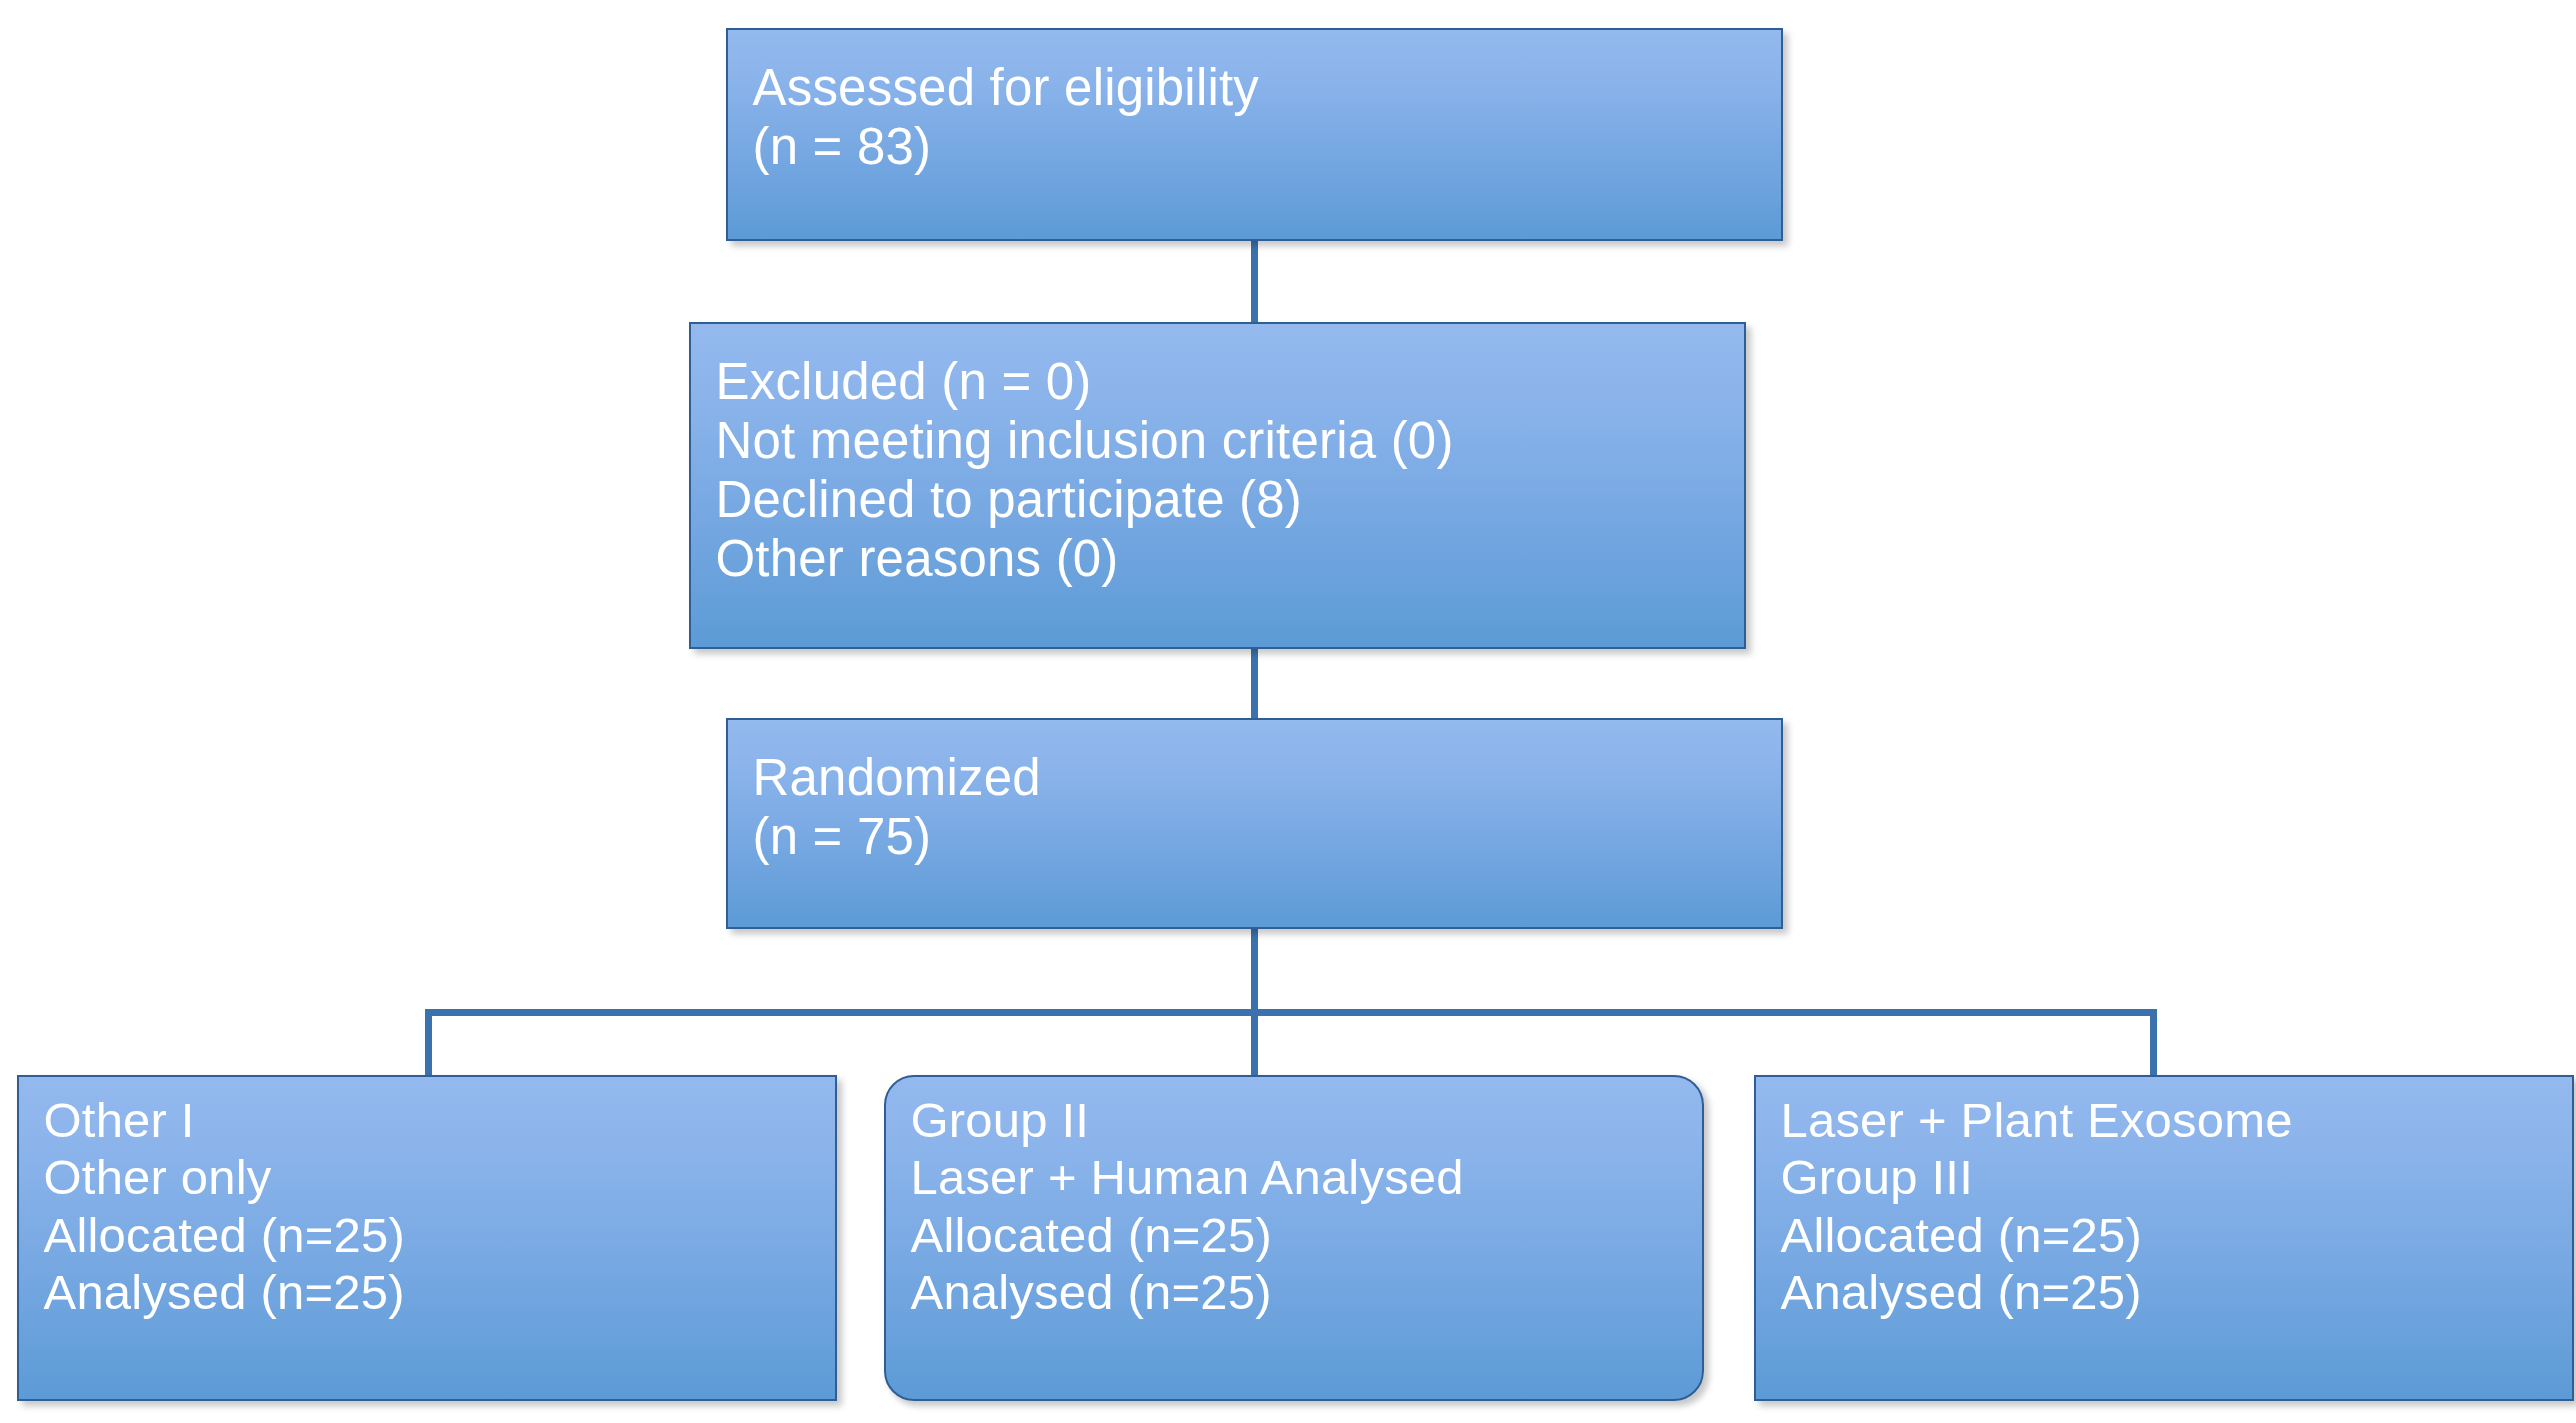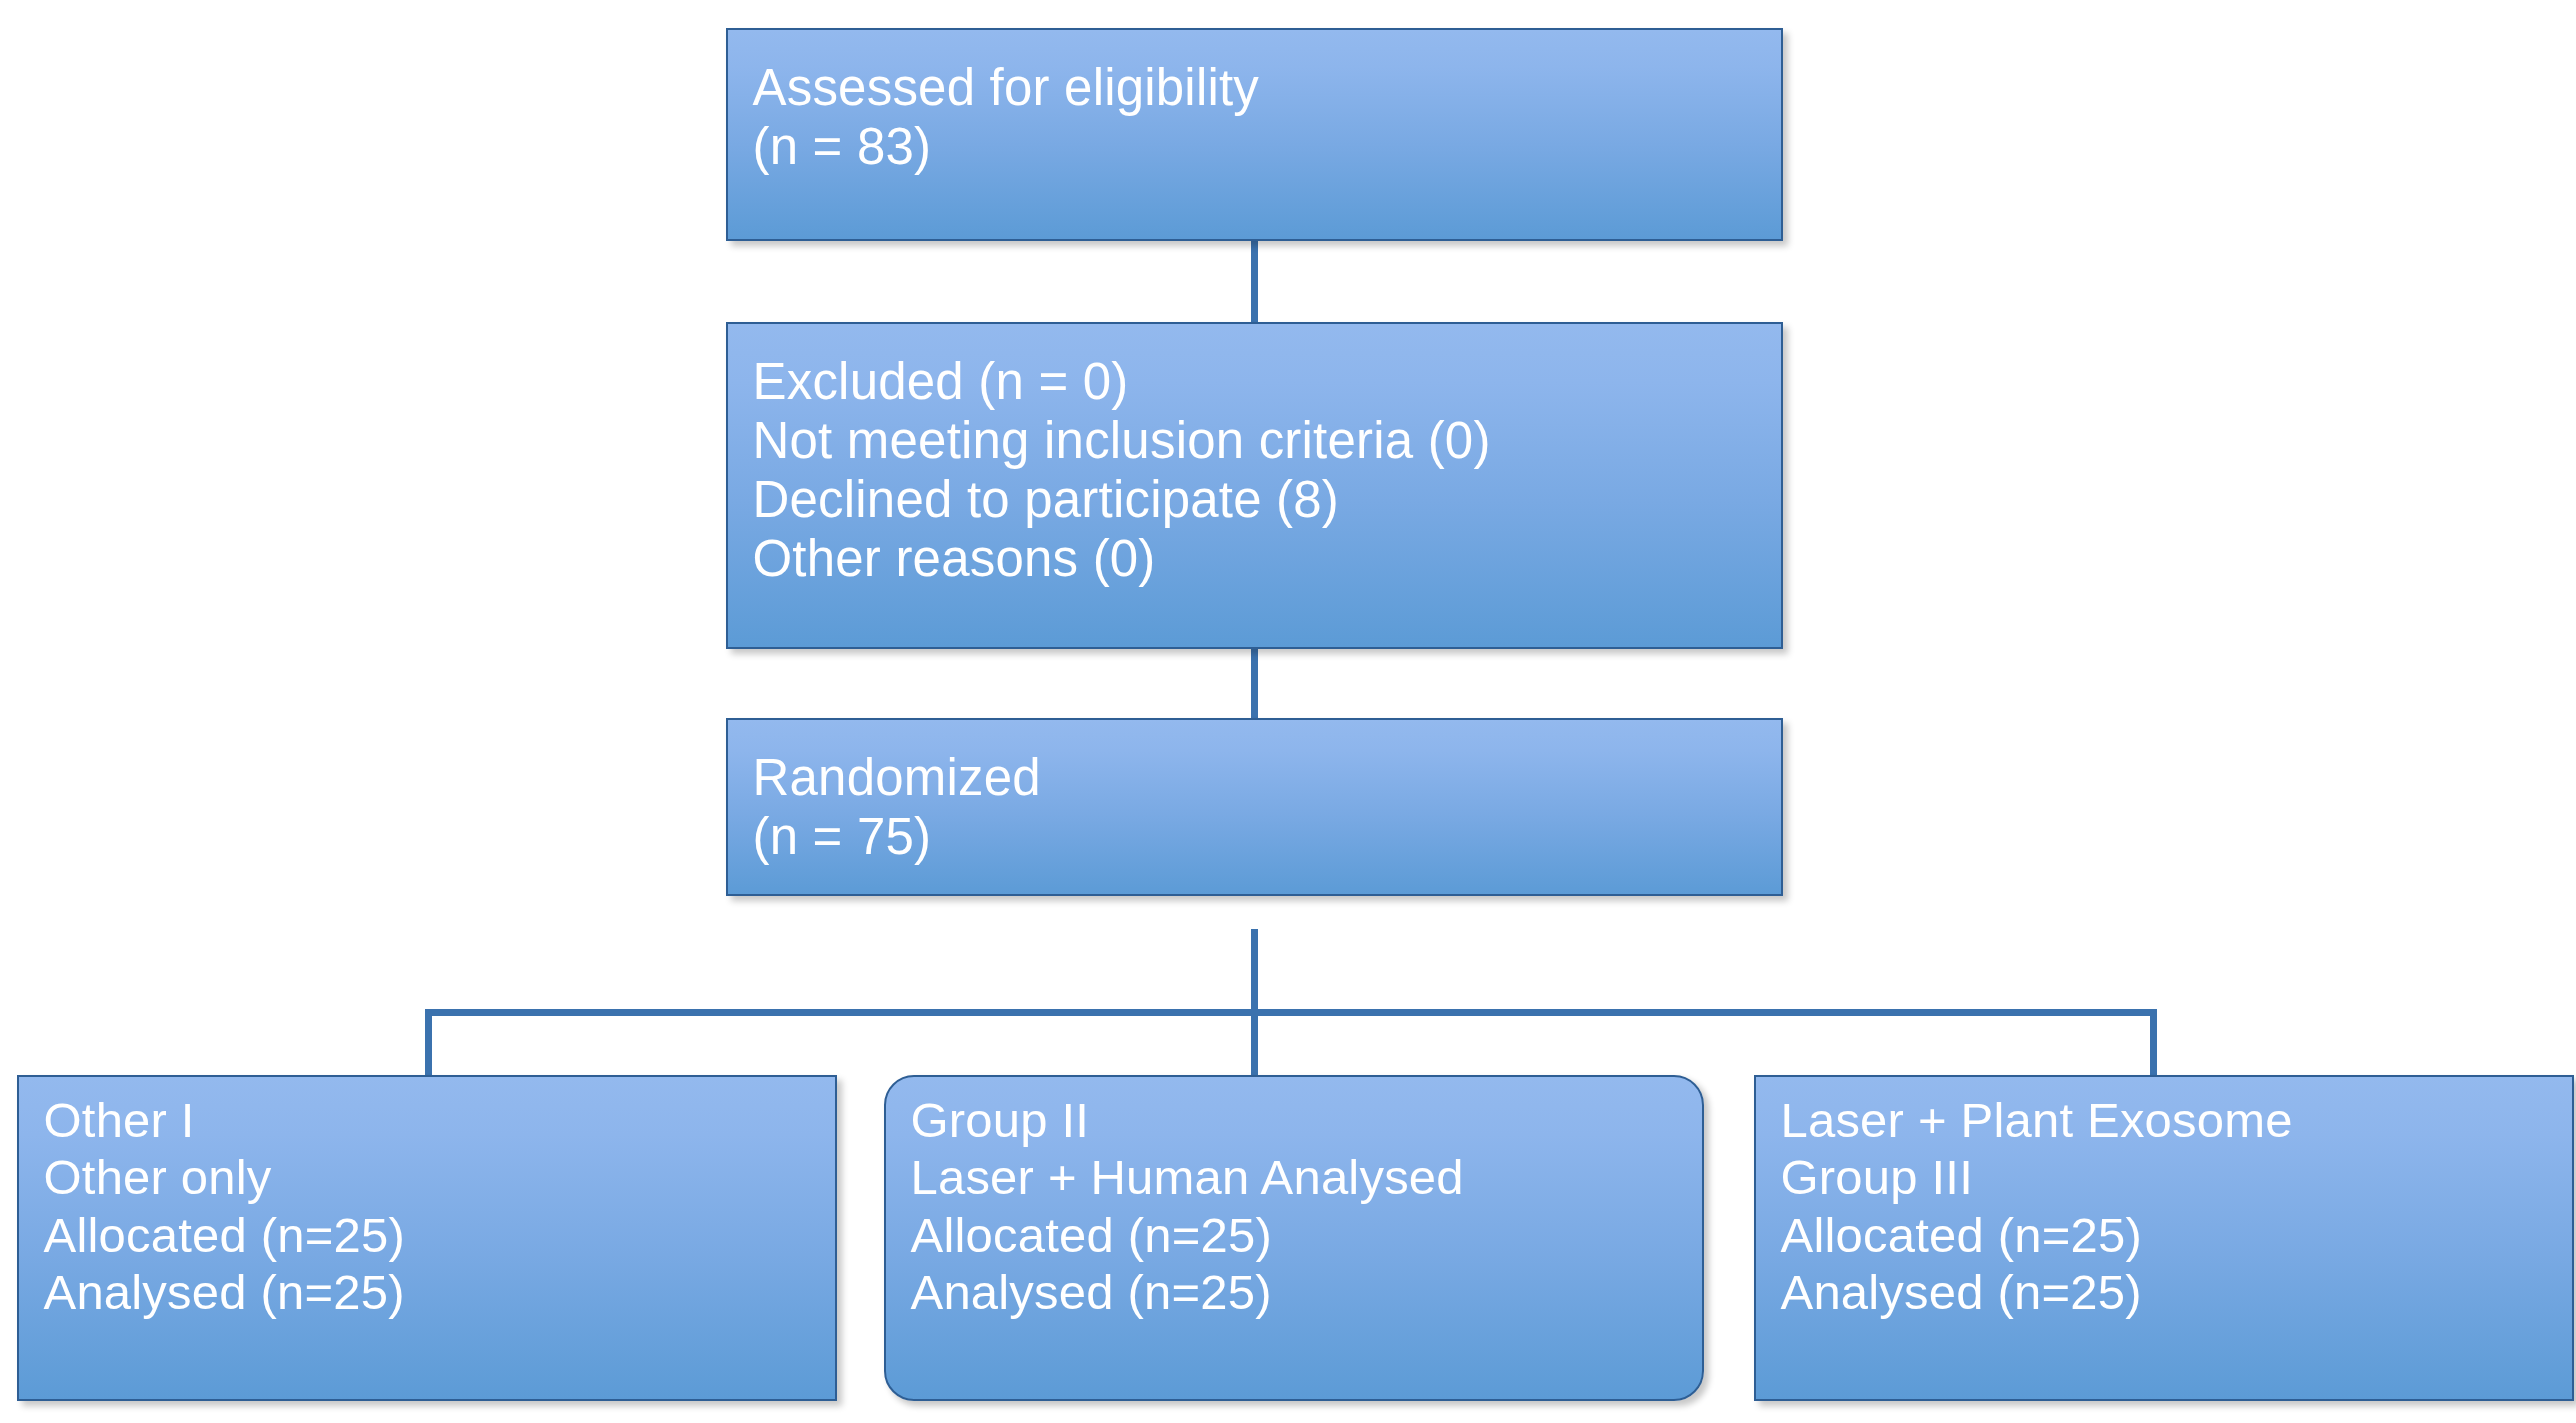--- a/index.html
+++ b/index.html
@@ -35,22 +35,22 @@
     font-size: 51px;
     line-height: 1.16;
     white-space: nowrap;
     color: #ffffff;
     font-weight: 400;
     letter-spacing: 0.2px;
   }
 
   
   #node-assessed  { left: 726px;  top: 28px;   width: 1057px; height: 213px; }
-  #node-excluded  { left: 726px;  top: 322px;  width: 1057px; height: 327px; }
-  #node-randomized{ left: 726px;  top: 718px;  width: 1057px; height: 178px; }
+  #node-excluded  { left: 689px;  top: 322px;  width: 1057px; height: 327px; }
+  #node-randomized{ left: 726px;  top: 718px;  width: 1057px; height: 211px; }
 
   #node-group-1   { left: 17px;   top: 1075px; width: 820px;  height: 326px; }
   #node-group-2   { left: 884px;  top: 1075px; width: 820px;  height: 326px; border-radius: 30px; }
   #node-group-3   { left: 1754px; top: 1075px; width: 820px;  height: 326px; }
 
   #node-group-1 .line, #node-group-2 .line, #node-group-3 .line { font-size: 49px; line-height: 1.17; }
   #node-group-1, #node-group-2, #node-group-3 { padding-top: 15px; }
 
   
   .conn {

